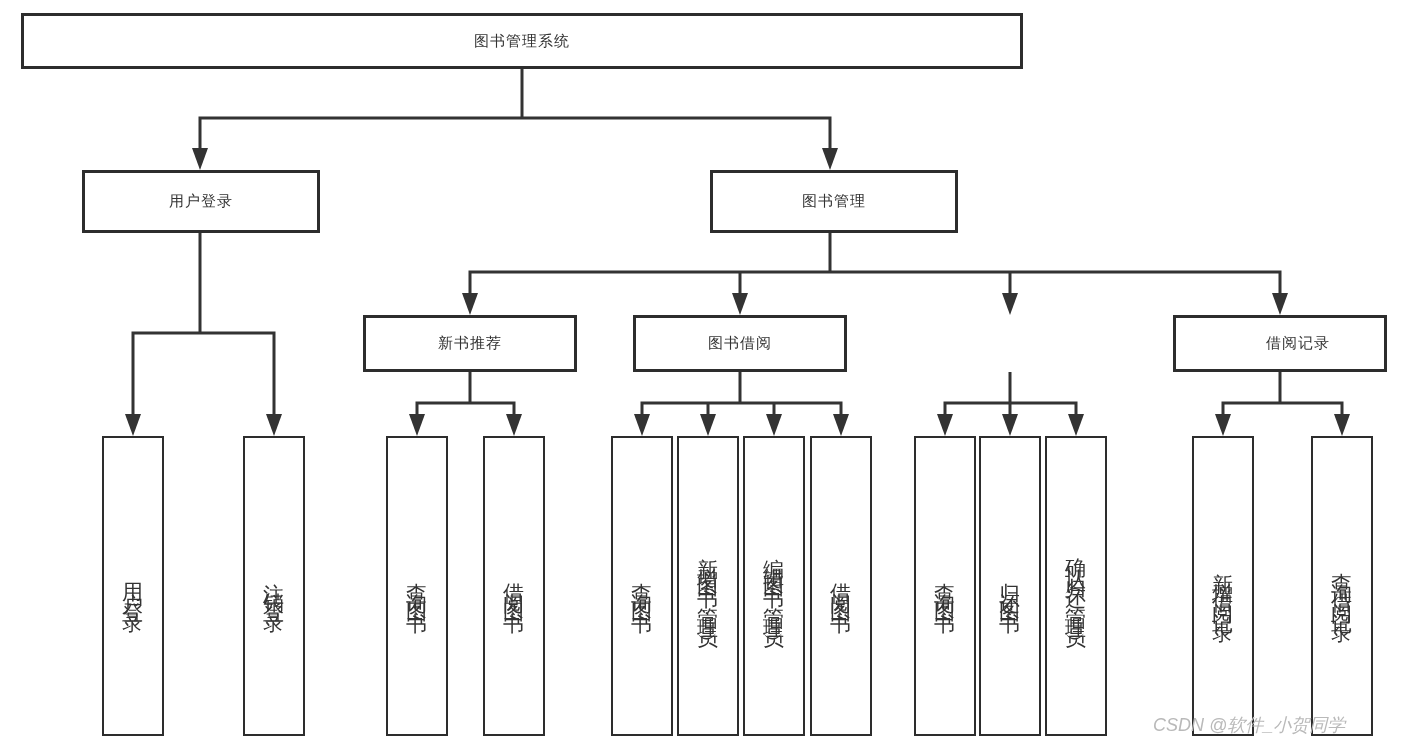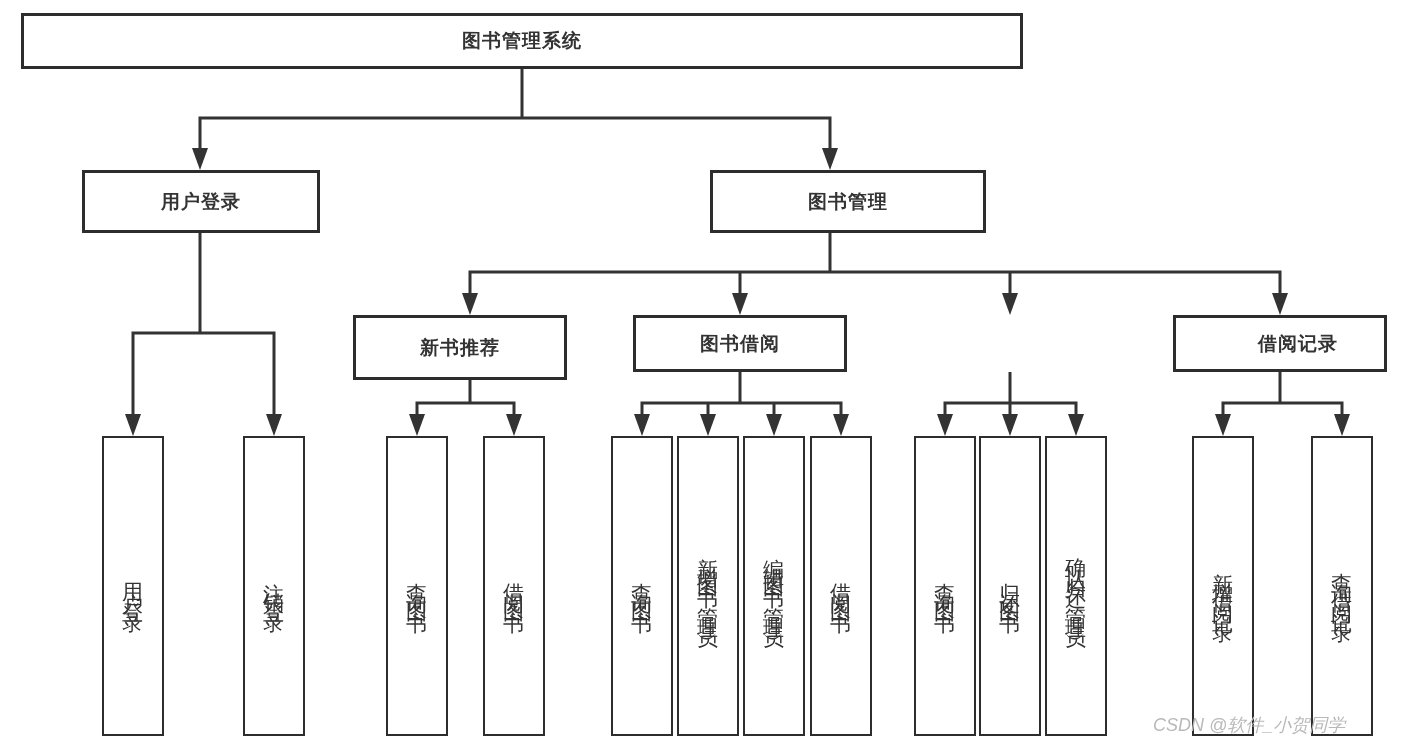--- a/index.html
+++ b/index.html
@@ -24,24 +24,23 @@
     position: absolute;
     background: #ffffff;
     box-sizing: border-box;
     display: flex;
     align-items: center;
     justify-content: center;
     color: #333333;
   }
   .hbox {
     border: 3px solid #2d2d2d;
-    font-size: 19px;
+    font-size: 15px;
     letter-spacing: 1px;
     white-space: nowrap;
-    font-weight: bold;
   }
   .vbox {
     border: 2px solid #2d2d2d;
     font-size: 21px;
   }
   .vbox .vtext {
     writing-mode: vertical-rl;
     text-orientation: mixed;
     letter-spacing: 10px;
     line-height: 1;
@@ -115,25 +114,25 @@
     </g>
   </svg>
 
   <div class="box hbox" style="left:21px; top:13px; width:1002px; height:56px;">
     <span>图书管理系统</span>
   </div>
 
   <div class="box hbox" style="left:82px; top:170px; width:238px; height:63px;">
     <span>用户登录</span>
   </div>
-  <div class="box hbox" style="left:710px; top:170px; width:276px; height:63px;">
+  <div class="box hbox" style="left:710px; top:170px; width:248px; height:63px;">
     <span>图书管理</span>
   </div>
 
-  <div class="box hbox" style="left:353px; top:315px; width:214px; height:65px;">
+  <div class="box hbox" style="left:363px; top:315px; width:214px; height:57px;">
     <span>新书推荐</span>
   </div>
   <div class="box hbox" style="left:633px; top:315px; width:214px; height:57px;">
     <span>图书借阅</span>
   </div>
   <div class="box hbox" style="left:1173px; top:315px; width:214px; height:57px;padding-left:36px;">
     <span>借阅记录</span>
   </div>
 
   <div class="box vbox" style="left:102px; top:436px; width:62px; height:300px;">

